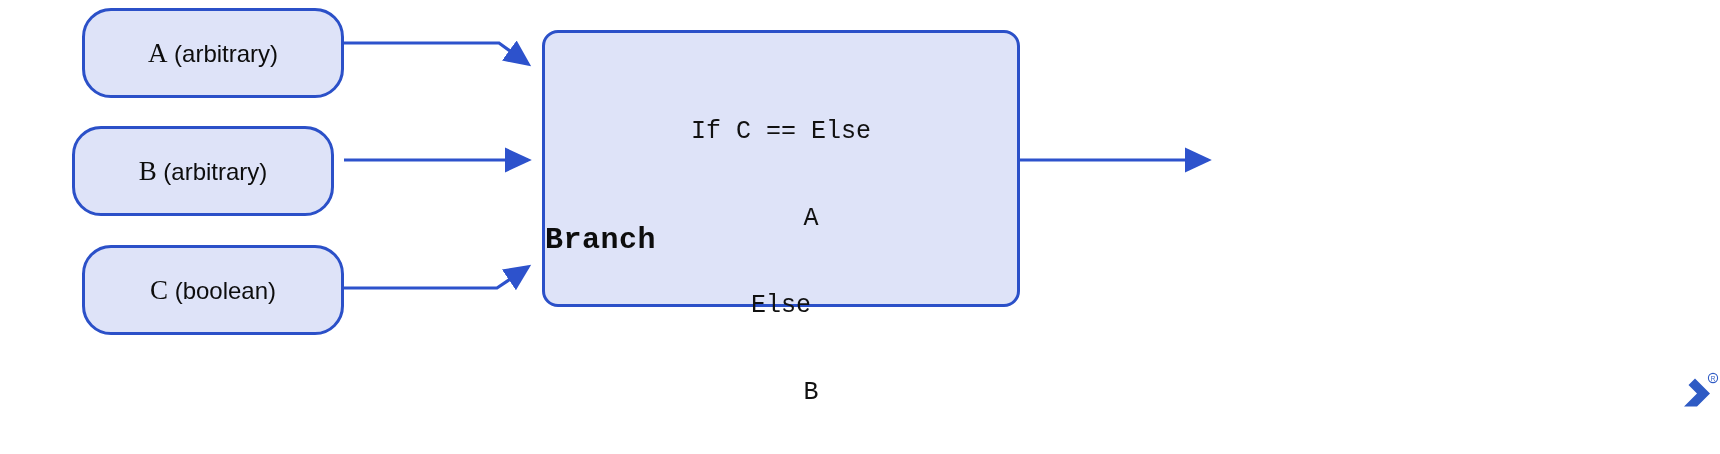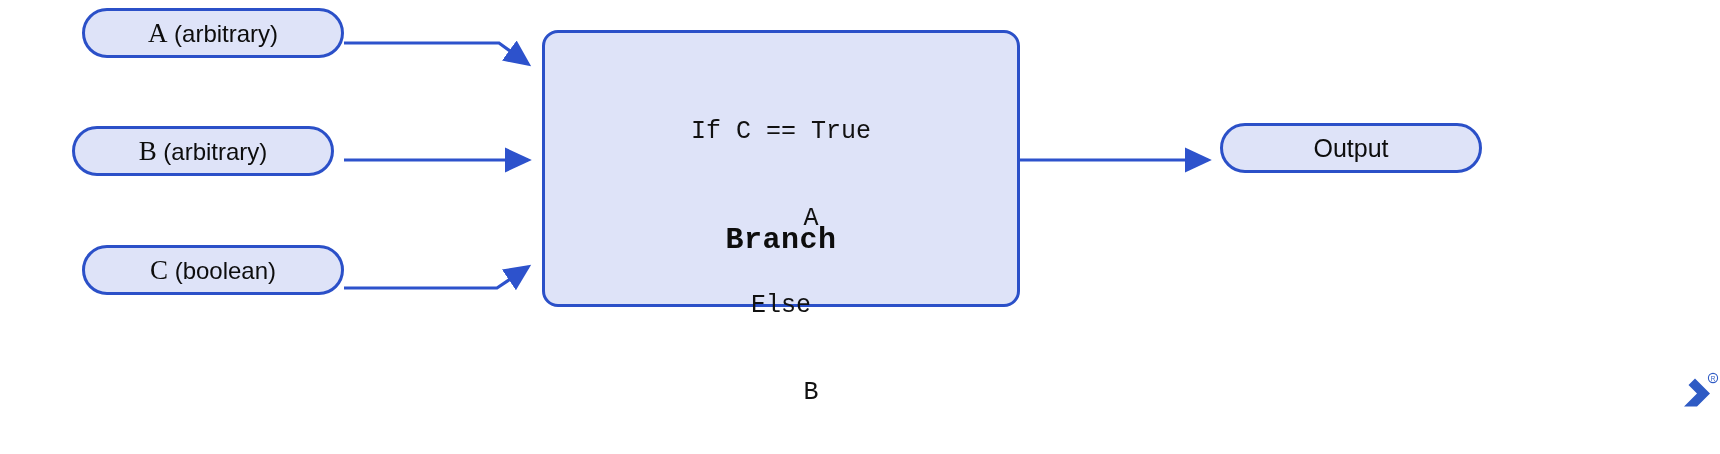--- a/index.html
+++ b/index.html
@@ -30,21 +30,21 @@
     box-sizing: border-box;
     background: #dee3f8;
     border: 3px solid #2b50c8;
     border-radius: 14px;
     display: flex;
     align-items: center;
     justify-content: center;
   }
   .io-node {
     width: 262px;
-    height: 50px;
+    height: 90px;
     border-radius: 29px;
   }
   .io-label {
     font-size: 24px;
     color: #0d0d0d;
     white-space: pre;
     line-height: 1;
   }
   .io-label .sym {
     font-family: "Liberation Serif", "DejaVu Serif", serif;
@@ -90,21 +90,20 @@
   }
   .code-line {
     display: block;
     white-space: pre;
   }
   .branch-title {
     position: absolute;
     left: 0;
     right: 0;
     top: 190px;
-    text-align: center;
     font-family: "Liberation Mono", "DejaVu Sans Mono", monospace;
     font-weight: bold;
     font-size: 30px;
     color: #0d0d0d;
     letter-spacing: 0.5px;
   }
 
   #watermark {
     position: absolute;
     left: 1678px;
@@ -142,32 +141,29 @@
     <span class="io-label"><span class="sym">B</span><span class="kind"> (arbitrary)</span></span>
   </div>
 
   <div class="node io-node" id="node-c">
     <span class="io-label"><span class="sym">C</span><span class="kind"> (boolean)</span></span>
   </div>
 
   <div class="node" id="node-branch">
     <div class="branch-inner">
       <div class="code-block">
-        <span class="code-line">If C == True</span>
+        <span class="code-line">If C == Else</span>
         <span class="code-line">    A</span>
         <span class="code-line">Else</span>
         <span class="code-line">    B</span>
       </div>
       <div class="branch-title">Branch</div>
     </div>
   </div>
 
-  <div class="node io-node" id="node-output">
-    <span class="io-label">Output</span>
-  </div>
 
   <svg id="watermark" viewBox="0 0 42 46" width="42" height="46">
     <path d="M6,40.5 L19,27.5 L10.5,19 L17,12.5 L32,27.5 L19,40.5 z" fill="#2f5bc4"></path>
     <circle cx="35" cy="12" r="4.6" fill="none" stroke="#2f5bc4" stroke-width="1.1"></circle>
     <text x="35" y="14.6" text-anchor="middle" font-size="6.4" font-family="Liberation Sans, sans-serif" fill="#2f5bc4">R</text>
   </svg>
 
 </div>
 
 </body></html>

